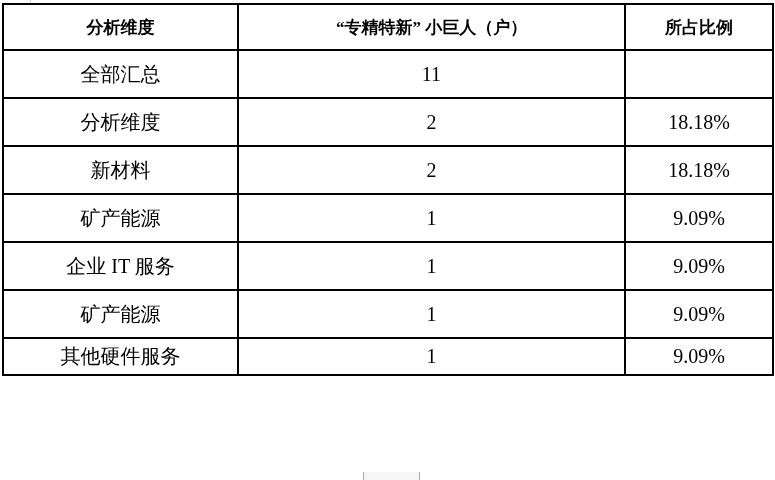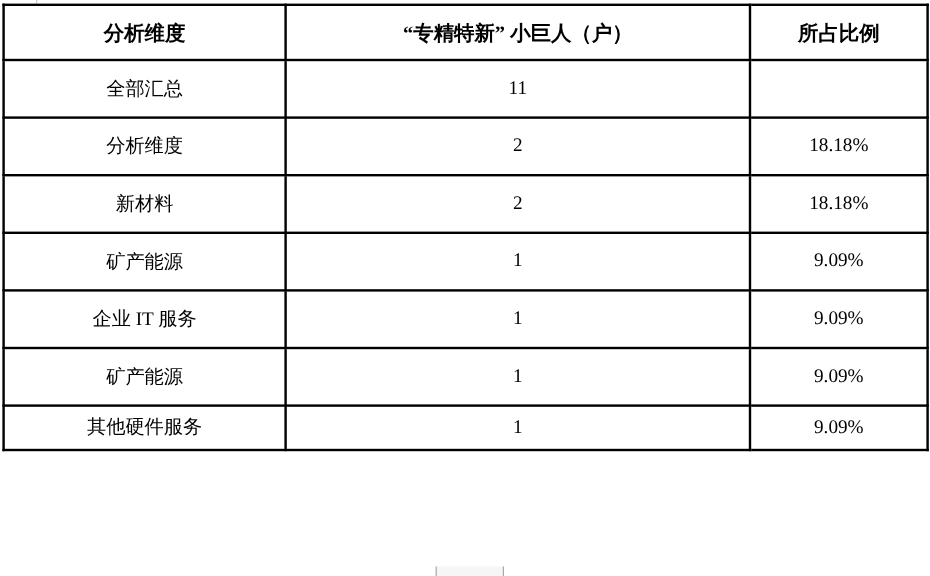--- a/index.html
+++ b/index.html
@@ -40,21 +40,21 @@
     font-size: 17px;
     font-weight: bold;
   }
   .analysis-table tbody tr {
     height: 48px;
   }
   .analysis-table tbody tr:last-child {
     height: 37px;
   }
   .analysis-table td {
-    font-size: 16px;
+    font-size: 20px;
     font-weight: normal;
   }
   .col-dimension { width: 235px; }
   .col-count     { width: 387px; }
   .col-percent   { width: 148px; }
 
   
   .ruler-tick {
     position: absolute;
     left: 30px;

